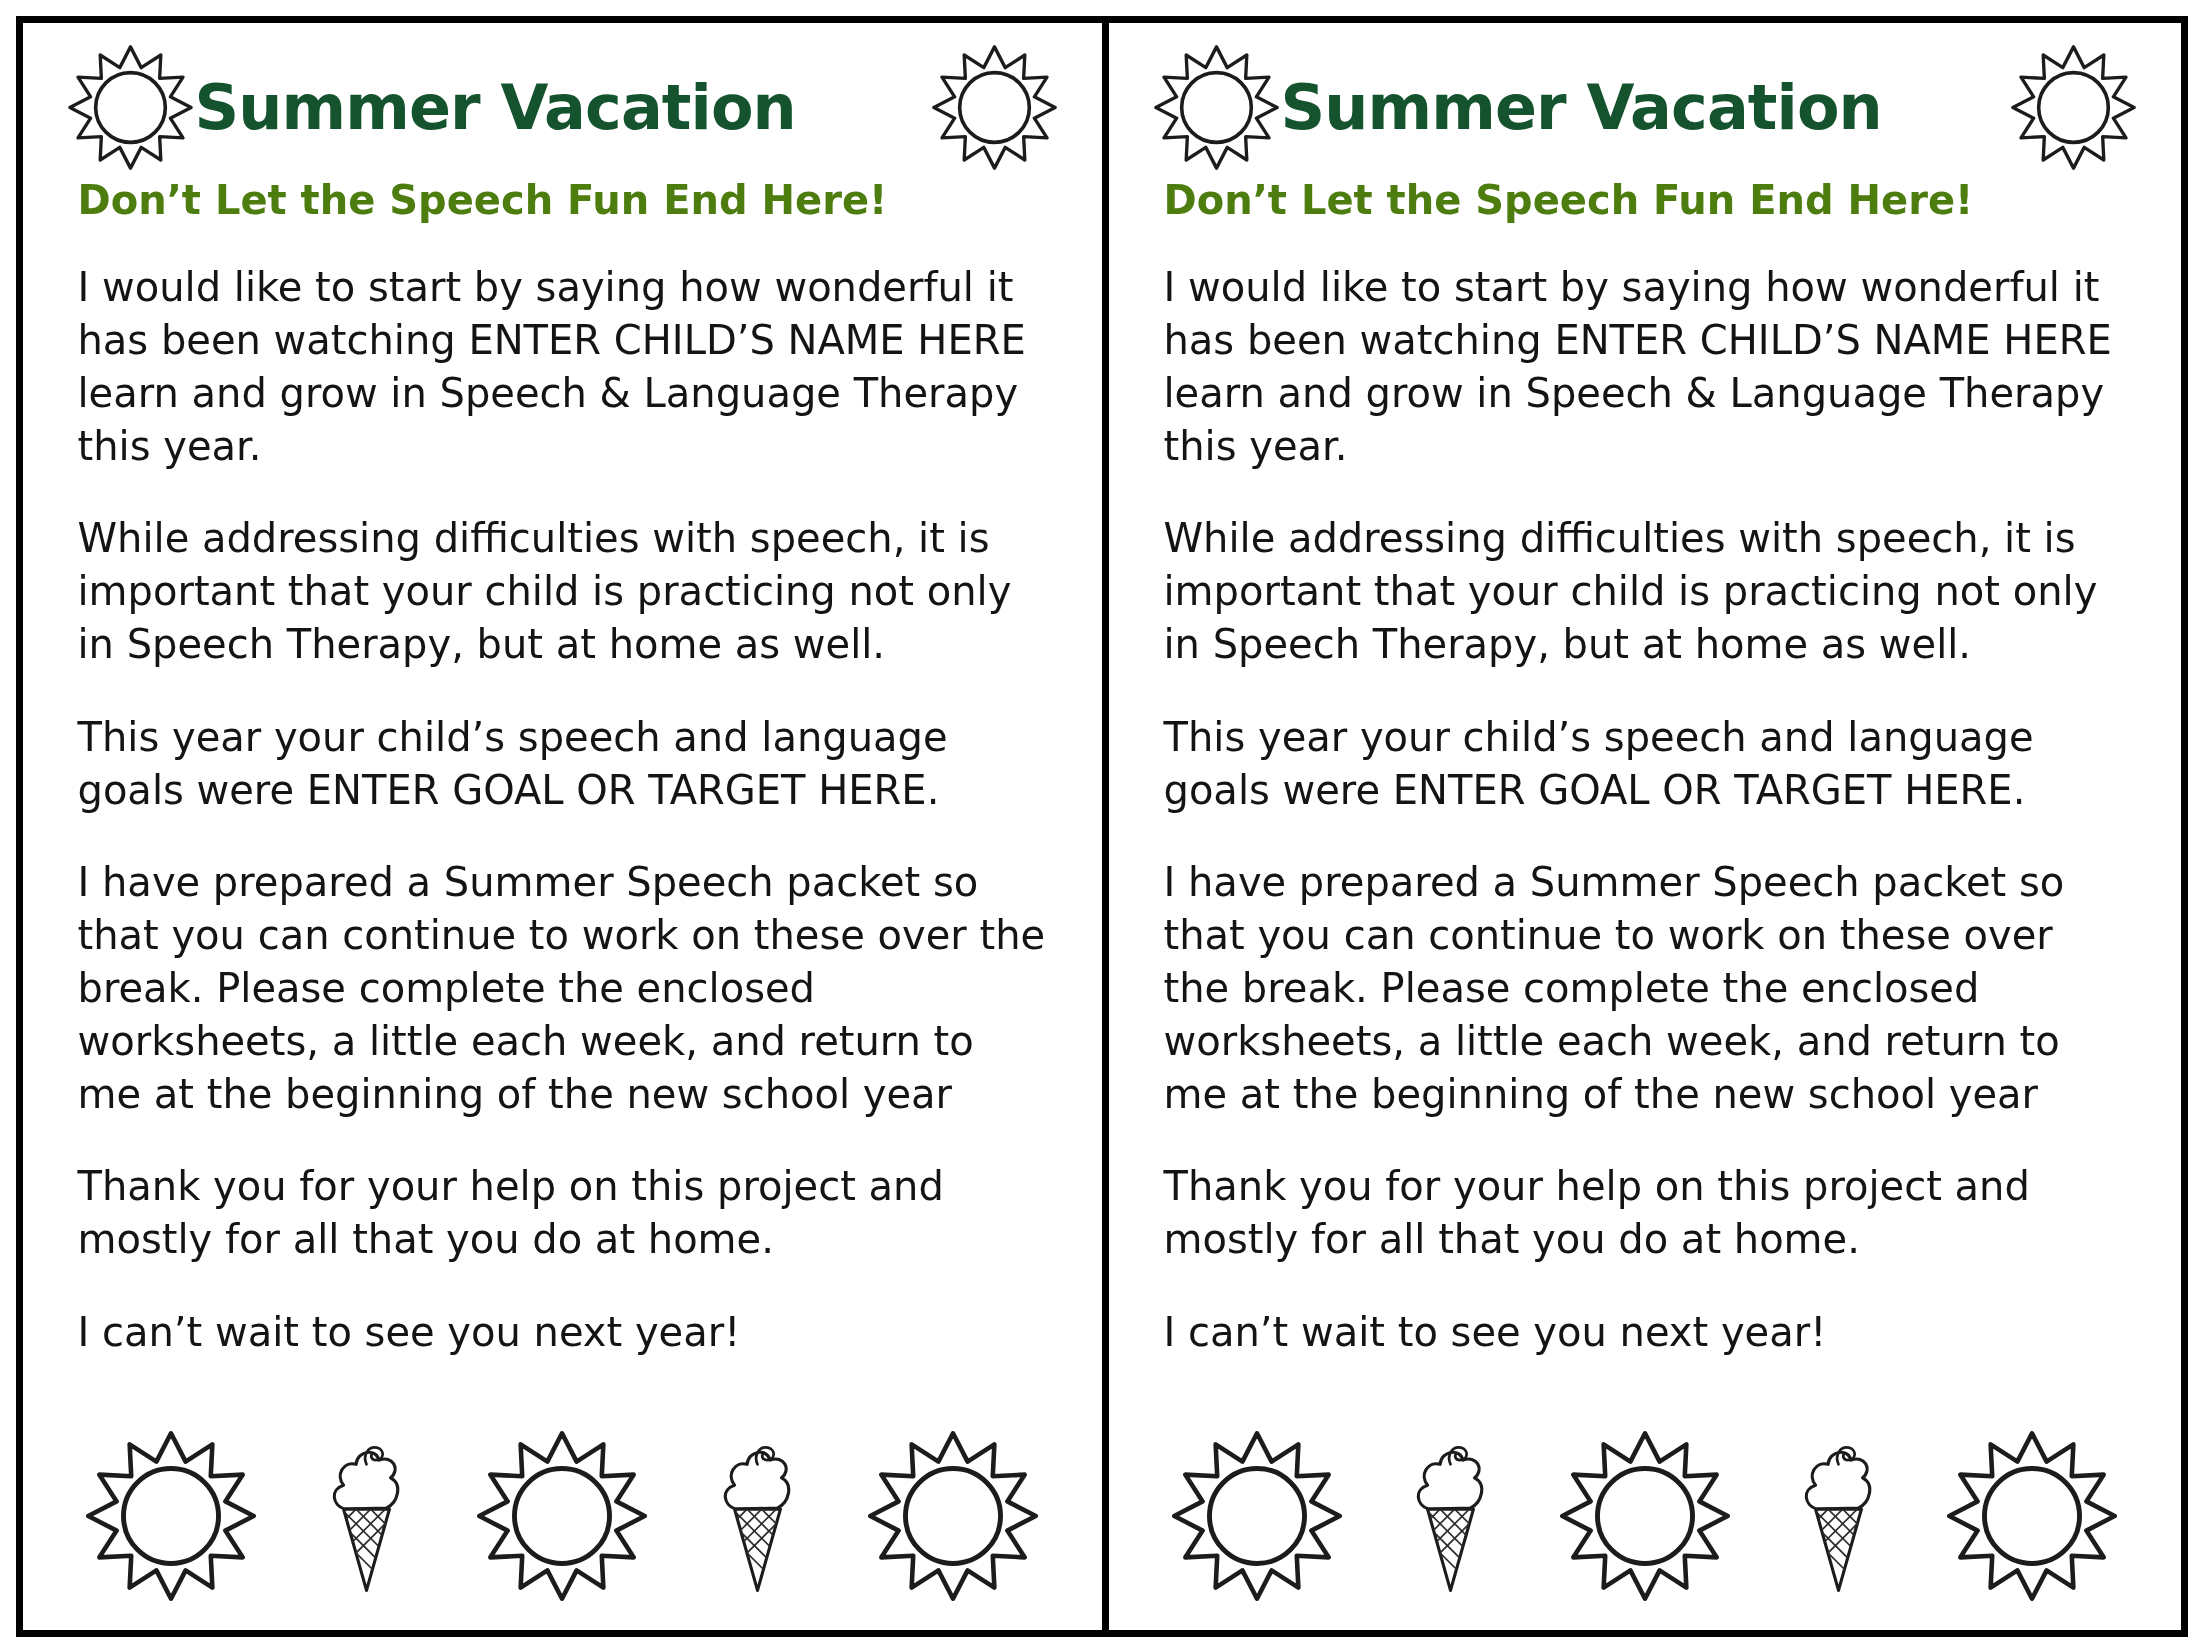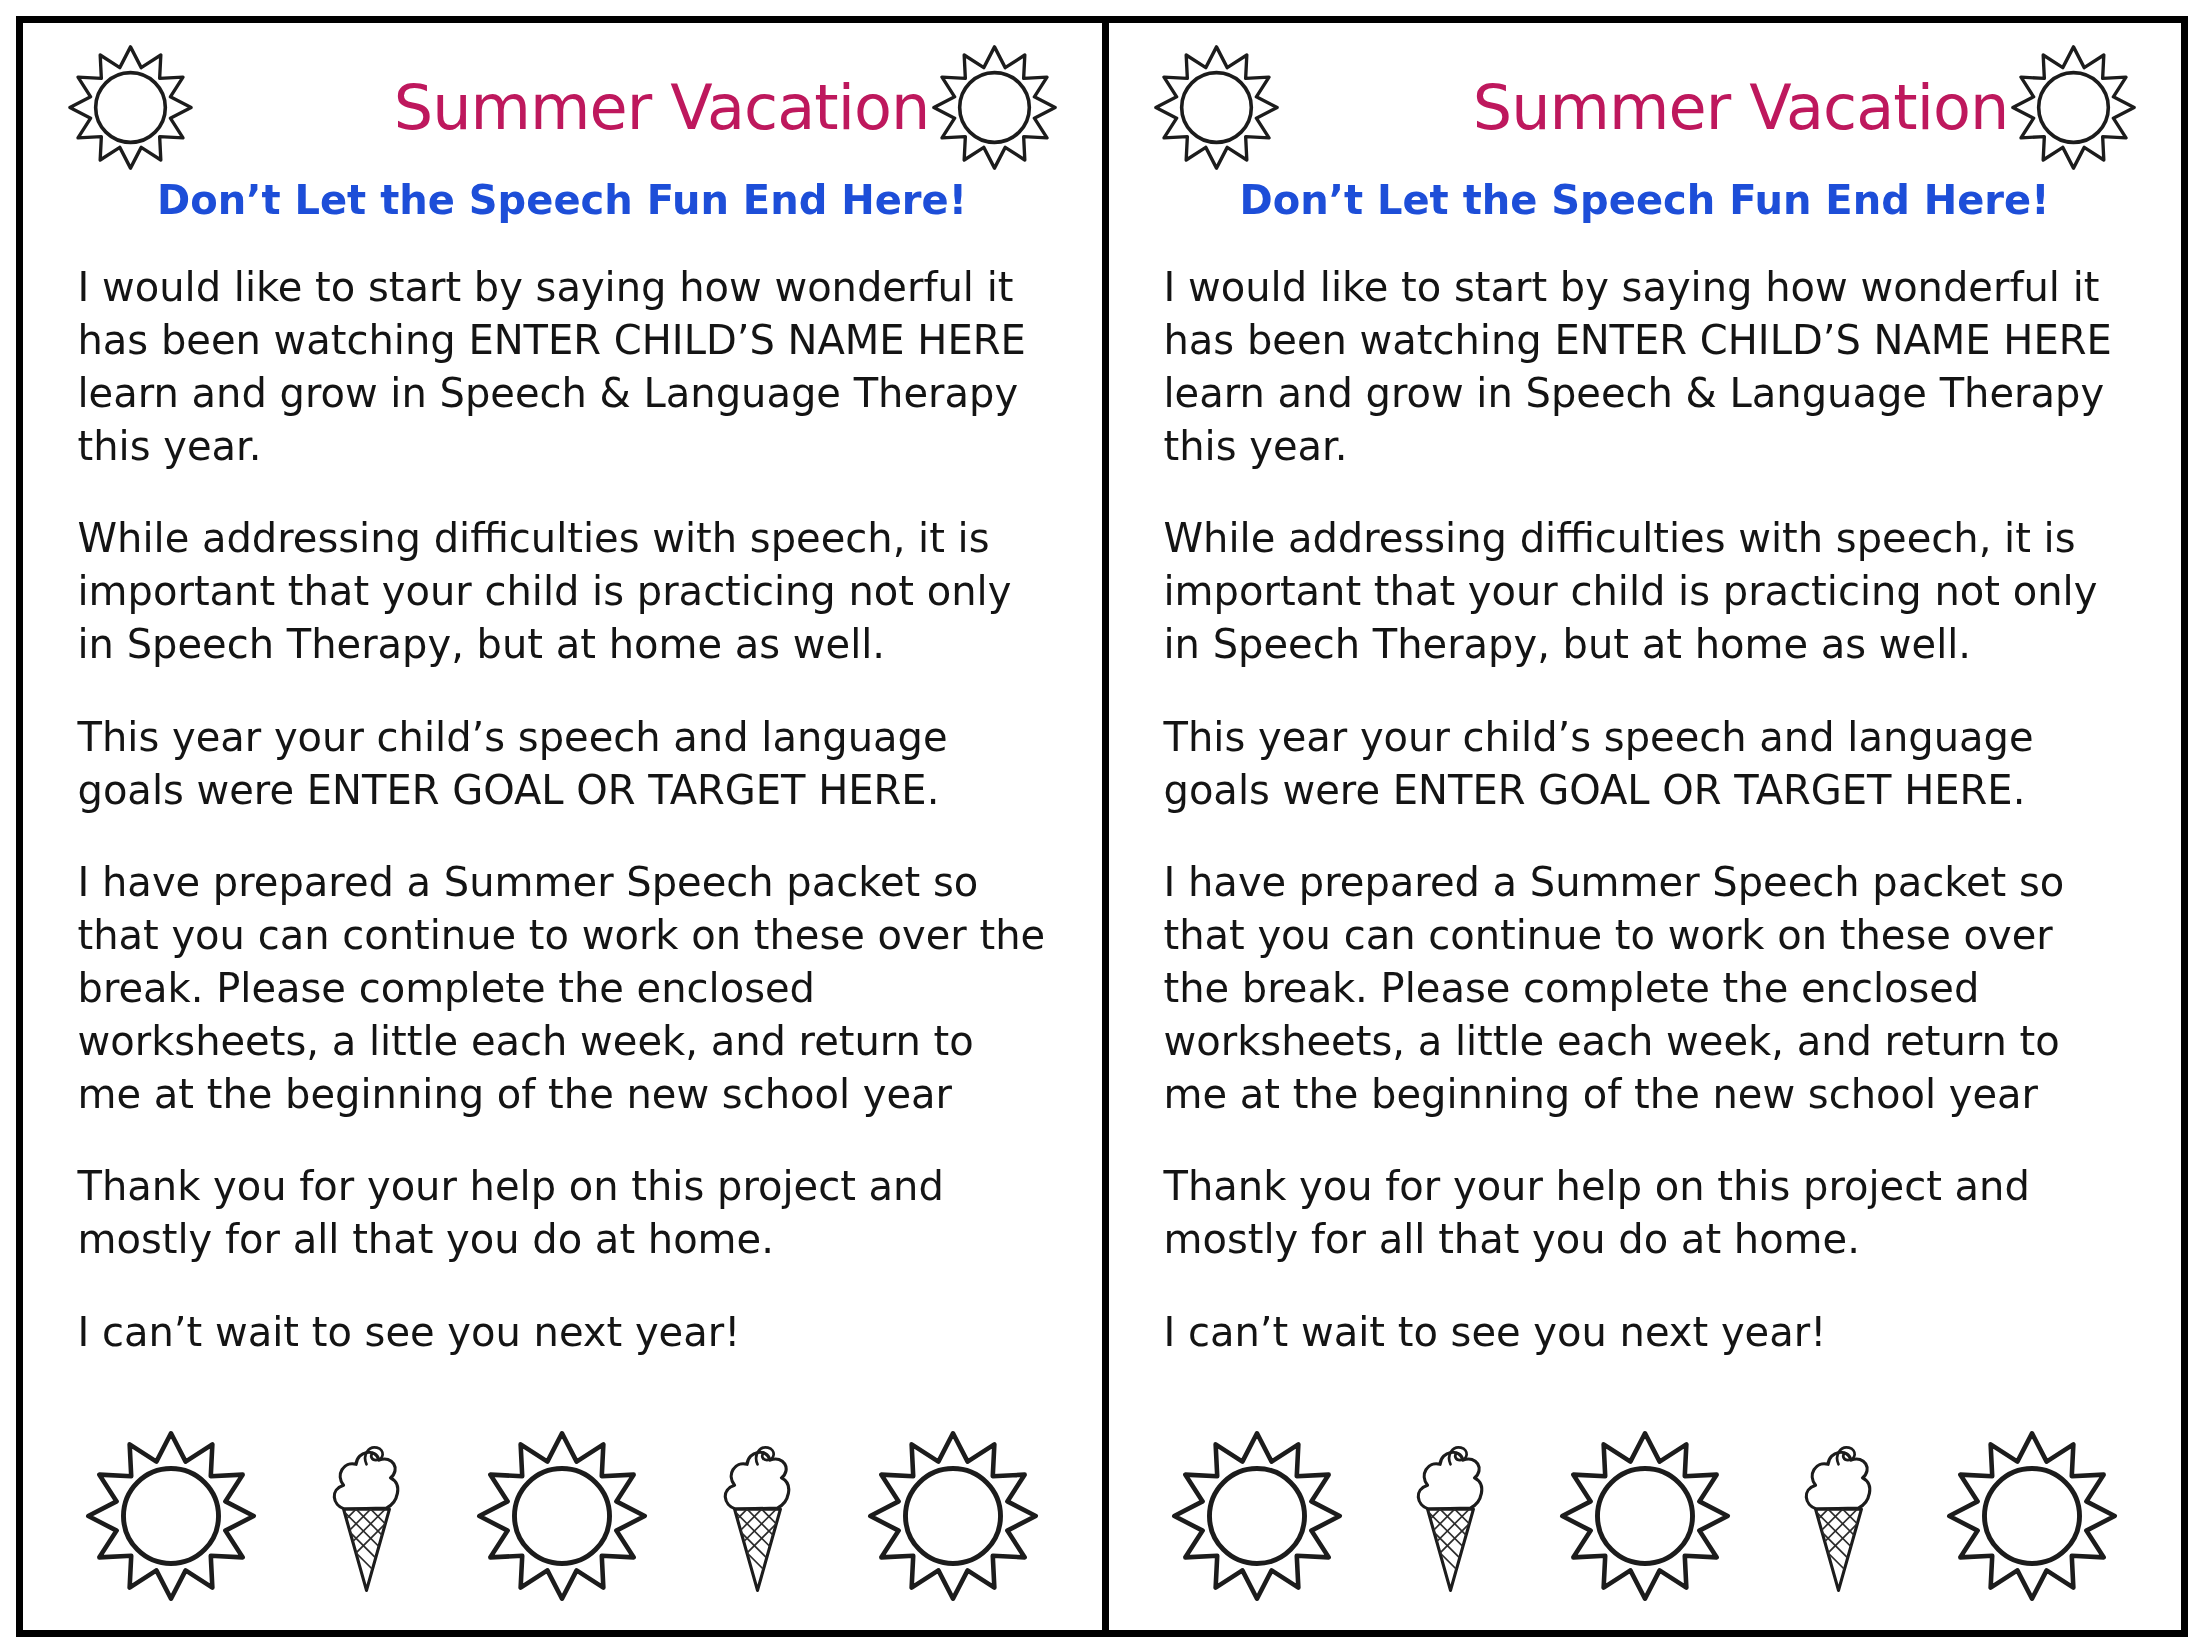--- a/index.html
+++ b/index.html
@@ -26,32 +26,31 @@
   }
   .panel + .panel { border-left: 7.7px solid #000000; }
 
   .title-row {
     display: flex; align-items: center; justify-content: space-between;
     margin: 0 -12px 1.7px -12px;
   }
   .corner-sun { width: 129px; height: 129px; flex: 0 0 auto; }
   .title {
     flex: 1 1 auto;
-    text-align: right;
+    text-align: left;
     font-size: 62px;
-    font-weight: 400;
-    color: #be185d;
+    font-weight: 700;
+    color: #14532d;
     letter-spacing: -0.9px;
   }
   .subtitle {
-    text-align: center;
     font-size: 40px;
     font-weight: 700;
     margin: 3.4px 0 38px 0;
-    color: #1d4ed8;
+    color: #4d7c0f;
   }
   .body p {
     font-size: 40px;
     line-height: 1.32;
     margin-bottom: 40px;
     color: #141414;
   }
   .body p:last-child { margin-bottom: 0; }
   .u { }
 

